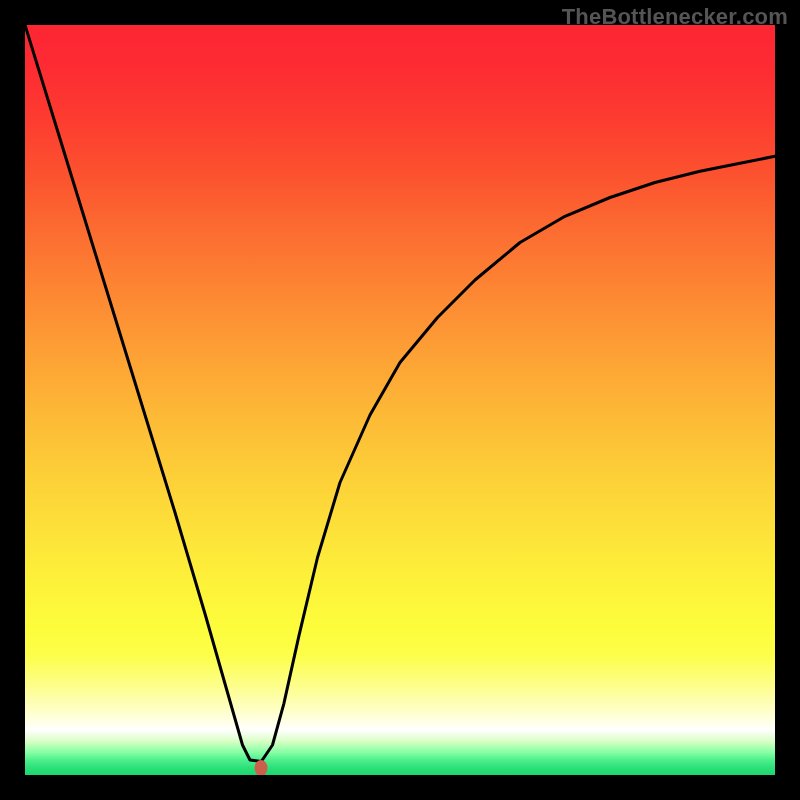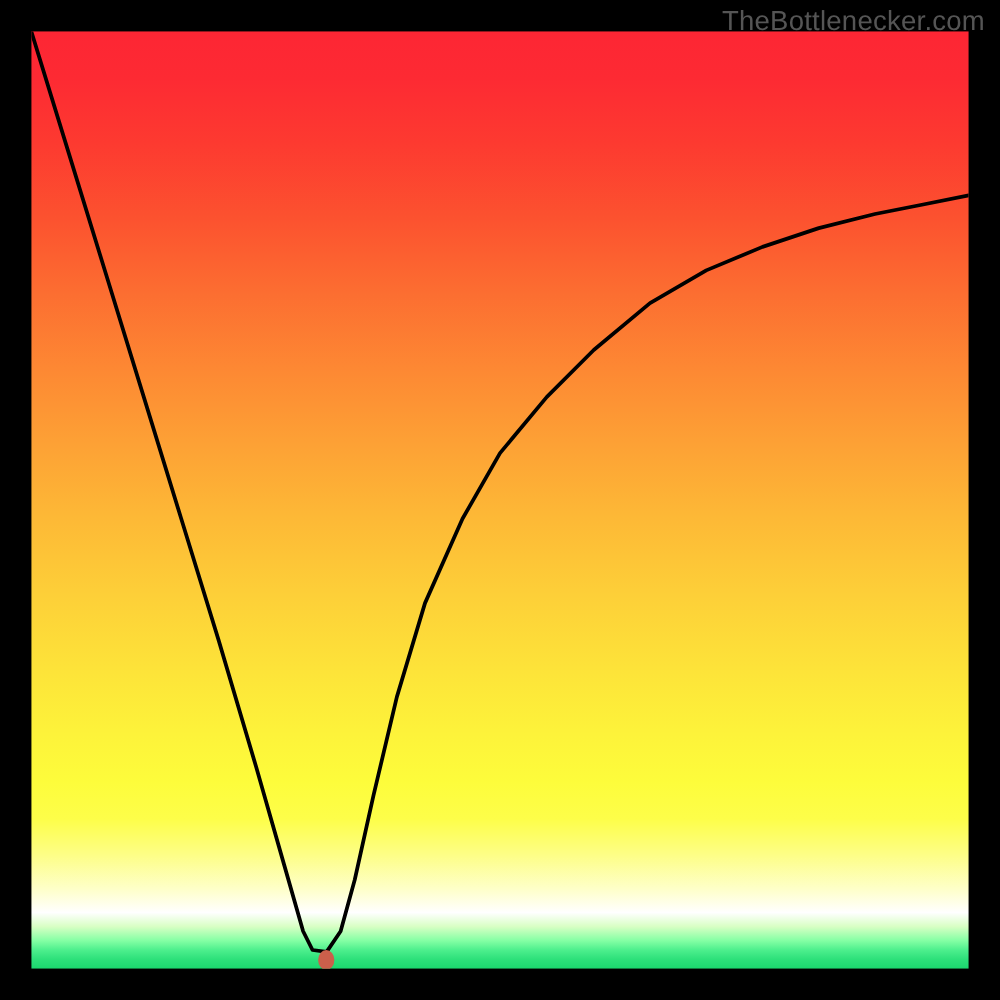--- a/index.html
+++ b/index.html
@@ -16,21 +16,21 @@
     width: 800px;
     height: 800px;
     background: #000;
   }
   .watermark {
     position: absolute;
     top: 4px;
     right: 12px;
     color: #555;
     font-size: 22px;
-    font-weight: 400;
+    font-weight: 700;
     letter-spacing: 0.2px;
     z-index: 5;
   }
   .plot {
     position: absolute;
     left: 25px;
     top: 25px;
     width: 750px;
     height: 750px;
     overflow: hidden;

